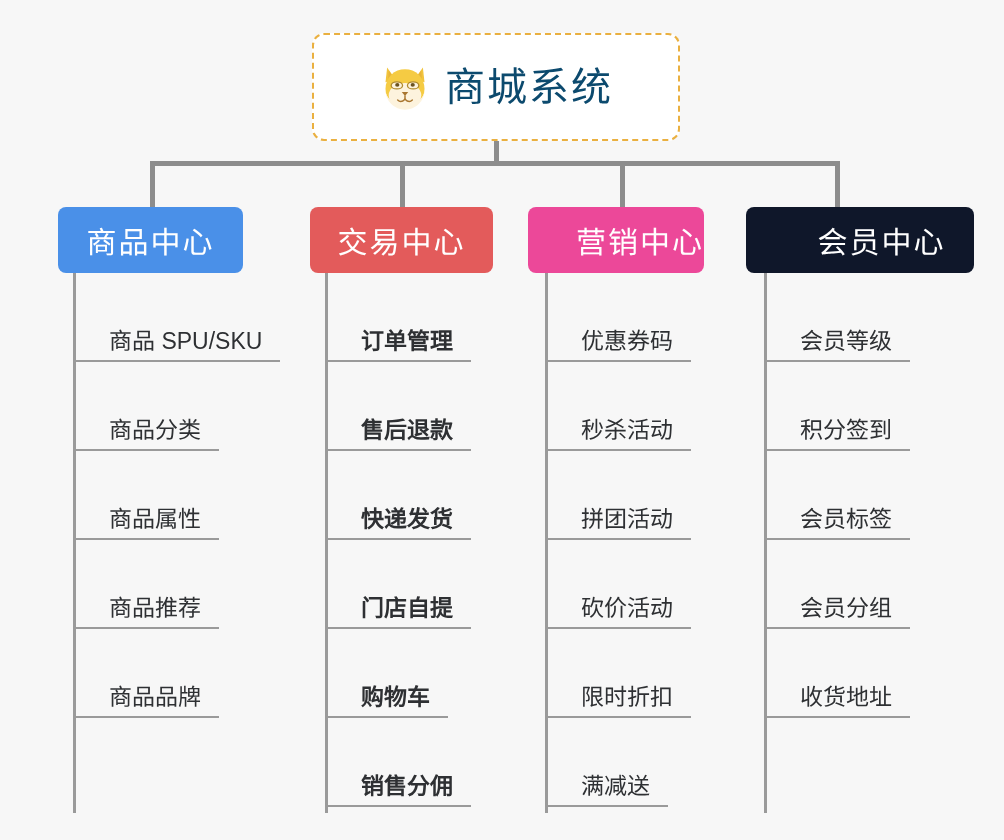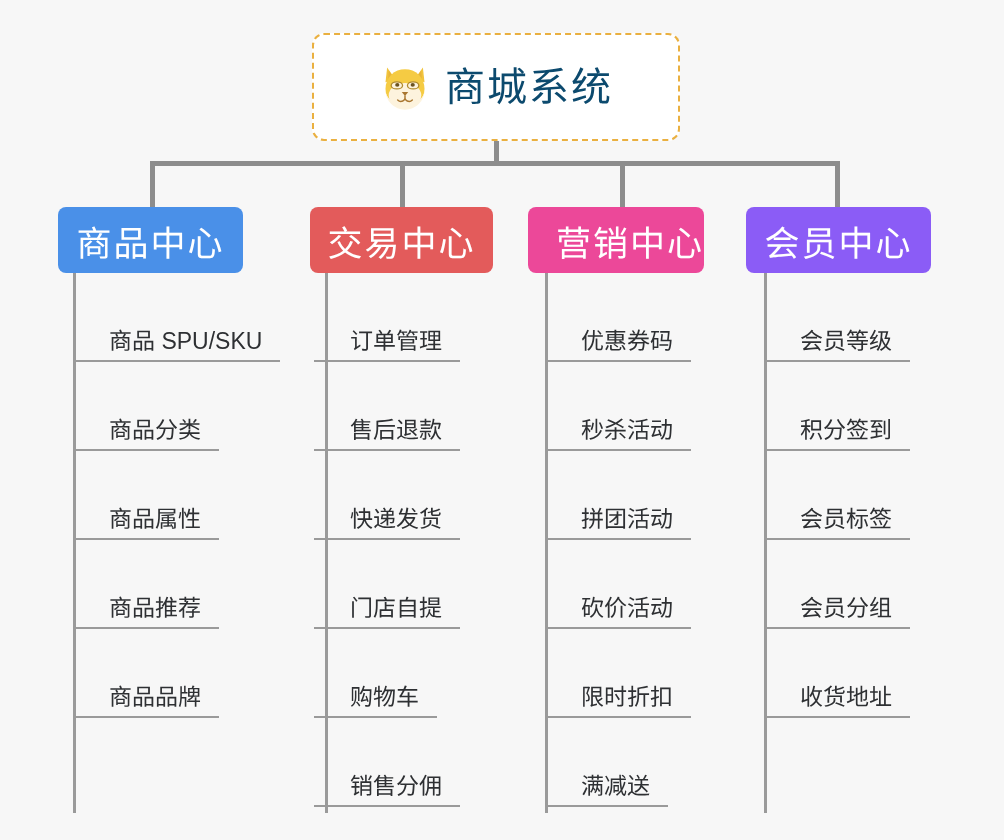--- a/index.html
+++ b/index.html
@@ -81,21 +81,21 @@
   }
   .col-header {
     position: absolute;
     top: 0;
     height: 66px;
     border-radius: 8px;
     display: flex;
     align-items: center;
     justify-content: center;
     color: #ffffff;
-    font-size: 35px;
+    font-size: 30px;
     letter-spacing: 2px;
     white-space: nowrap;
   }
 
   
   .col-trunk {
     position: absolute;
     width: 3px;
     background: #9a9a9a;
   }
@@ -180,21 +180,21 @@
           <li class="leaf">
             <span class="leaf-label">商品品牌</span>
           </li>
         </ul>
       </div>
       <div class="column" style="left: 310px; width: 183px;">
         <div class="col-header" style="width: 183px; background: rgb(227, 91, 91);">
           <span>交易中心</span>
         </div>
         <div class="col-trunk" style="left: 15px; top: 66px; height: 540px;"></div>
-        <ul class="leaf-list" style="left: 4px; top: 94px;">
+        <ul class="leaf-list" style="left: 15px; top: 94px; font-weight: bold;">
           <li class="leaf">
             <span class="leaf-label">订单管理</span>
           </li>
           <li class="leaf">
             <span class="leaf-label">售后退款</span>
           </li>
           <li class="leaf">
             <span class="leaf-label">快递发货</span>
           </li>
           <li class="leaf">
@@ -228,21 +228,21 @@
           </li>
           <li class="leaf">
             <span class="leaf-label">限时折扣</span>
           </li>
           <li class="leaf">
             <span class="leaf-label">满减送</span>
           </li>
         </ul>
       </div>
       <div class="column" style="left: 746px; width: 185px;">
-        <div class="col-header" style="width: 185px; background: #8b5cf6;">
+        <div class="col-header" style="width: 185px; background: #0f172a; padding-left: 43px;">
           <span>会员中心</span>
         </div>
         <div class="col-trunk" style="left: 18px; top: 66px; height: 540px;"></div>
         <ul class="leaf-list" style="left: 18px; top: 94px;">
           <li class="leaf">
             <span class="leaf-label">会员等级</span>
           </li>
           <li class="leaf">
             <span class="leaf-label">积分签到</span>
           </li>

